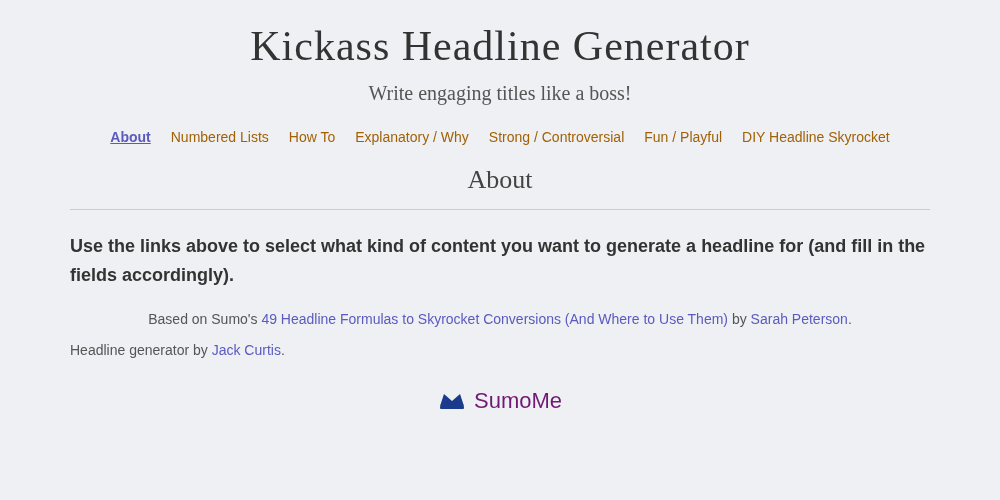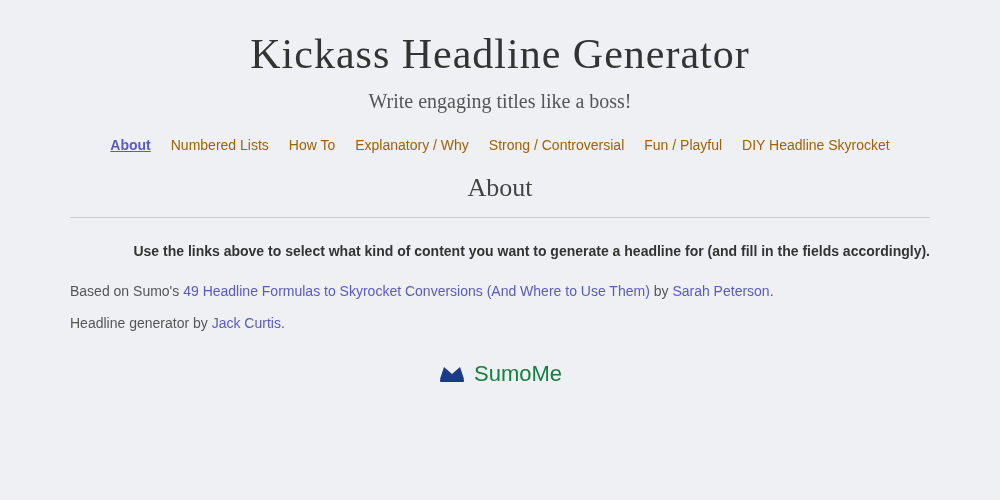--- a/index.html
+++ b/index.html
@@ -15,21 +15,21 @@
       font-family: Georgia, 'Times New Roman', serif;
       overflow: hidden;
     }
 
     .page-wrapper {
       width: 1000px;
       height: 500px;
       display: flex;
       flex-direction: column;
       align-items: center;
-      padding-top: 30px;
+      padding-top: 22px;
     }
 
     .main-title {
       font-size: 42px;
       font-weight: 300;
       color: #333;
       letter-spacing: 1px;
       margin-bottom: 12px;
       font-family: Georgia, serif;
     }
@@ -80,30 +80,31 @@
     }
 
     .divider {
       width: 100%;
       border: none;
       border-top: 1px solid #ccc;
       margin-bottom: 22px;
     }
 
     .description-text {
-      text-align: right;
-      font-size: 14px;
+      text-align: left;
+      font-size: 18px;
       color: #333;
       font-family: Arial, sans-serif;
       font-weight: bold;
       margin-bottom: 18px;
       line-height: 1.6;
     }
 
     .based-on-text {
+      text-align: center;
       font-size: 14px;
       color: #555;
       font-family: Arial, sans-serif;
       margin-bottom: 12px;
       line-height: 1.6;
     }
 
     .based-on-text a, .generator-text a {
       color: #5a5abf;
       text-decoration: none;
@@ -125,21 +126,21 @@
 
     .sumome-logo {
       display: flex;
       flex-direction: row;
       align-items: center;
       gap: 8px;
     }
 
     .sumome-text {
       font-size: 22px;
-      color: #15803d;
+      color: #701a75;
       font-family: Arial, sans-serif;
       font-weight: normal;
     }
 
     
     .crown-icon {
       display: inline-block;
     }
   </style>
 </head>

